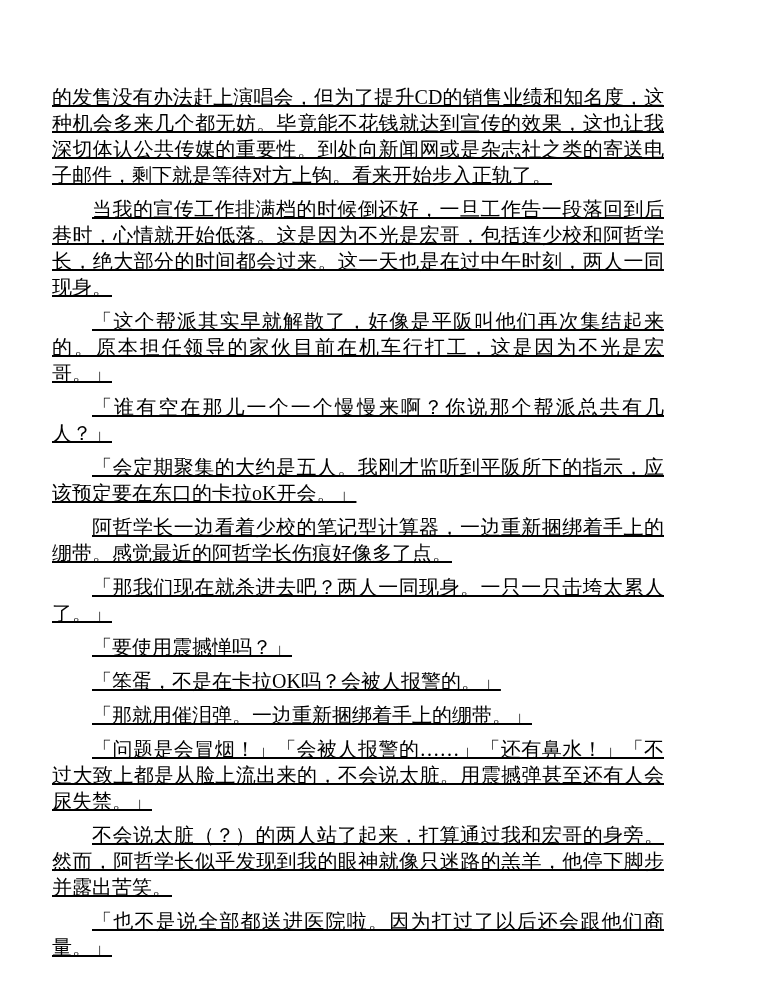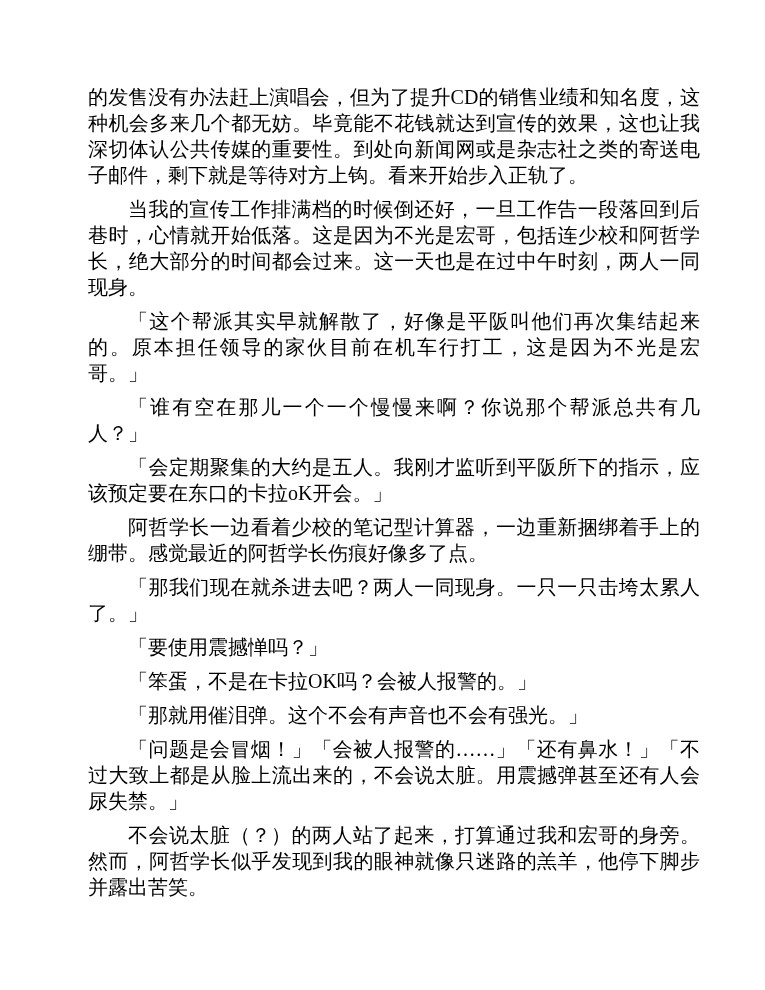--- a/index.html
+++ b/index.html
@@ -9,22 +9,23 @@
   }
   body {
     width: 765px;
     height: 990px;
     overflow: hidden;
   }
   .page {
     box-sizing: border-box;
     width: 765px;
     height: 990px;
-    padding: 84px 62px 0 88px;
+    padding: 84px 62px 0 52px;
     background: #ffffff;
+    text-decoration: underline;
   }
   .para {
     margin: 0 0 8px 0;
     width: 612px;
     font-family: "Liberation Serif", "DejaVu Serif", serif;
     font-size: 20px;
     line-height: 26px;
     color: #000000;
     text-align: justify;
     text-indent: 2em;
@@ -40,16 +41,17 @@
 <main class="page">
   <p class="para para-first">的发售没有办法赶上演唱会，但为了提升CD的销售业绩和知名度，这种机会多来几个都无妨。毕竟能不花钱就达到宣传的效果，这也让我深切体认公共传媒的重要性。到处向新闻网或是杂志社之类的寄送电子邮件，剩下就是等待对方上钩。看来开始步入正轨了。</p>
   <p class="para">当我的宣传工作排满档的时候倒还好，一旦工作告一段落回到后巷时，心情就开始低落。这是因为不光是宏哥，包括连少校和阿哲学长，绝大部分的时间都会过来。这一天也是在过中午时刻，两人一同现身。</p>
   <p class="para">「这个帮派其实早就解散了，好像是平阪叫他们再次集结起来的。原本担任领导的家伙目前在机车行打工，这是因为不光是宏哥。」</p>
   <p class="para">「谁有空在那儿一个一个慢慢来啊？你说那个帮派总共有几人？」</p>
   <p class="para">「会定期聚集的大约是五人。我刚才监听到平阪所下的指示，应该预定要在东口的卡拉oK开会。」</p>
   <p class="para">阿哲学长一边看着少校的笔记型计算器，一边重新捆绑着手上的绷带。感觉最近的阿哲学长伤痕好像多了点。</p>
   <p class="para">「那我们现在就杀进去吧？两人一同现身。一只一只击垮太累人了。」</p>
   <p class="para">「要使用震撼惮吗？」</p>
   <p class="para">「笨蛋，不是在卡拉OK吗？会被人报警的。」</p>
-  <p class="para">「那就用催泪弹。这个不会有声音也不会有强光。」</p>
+  <p class="para">「那就用催泪弹。一边重新捆绑着手上的绷带。」</p>
   <p class="para">「问题是会冒烟！」「会被人报警的……」「还有鼻水！」「不过大致上都是从脸上流出来的，不会说太脏。用震撼弹甚至还有人会尿失禁。」</p>
   <p class="para">不会说太脏（？）的两人站了起来，打算通过我和宏哥的身旁。然而，阿哲学长似乎发现到我的眼神就像只迷路的羔羊，他停下脚步并露出苦笑。</p>
+  <p class="para">「也不是说全部都送进医院啦。因为打过了以后还会跟他们商量。」</p>
 </main>
 
 </body></html>

